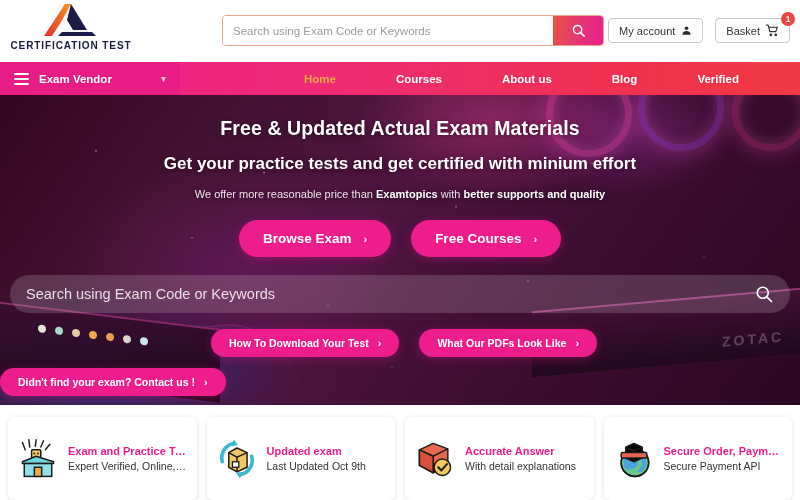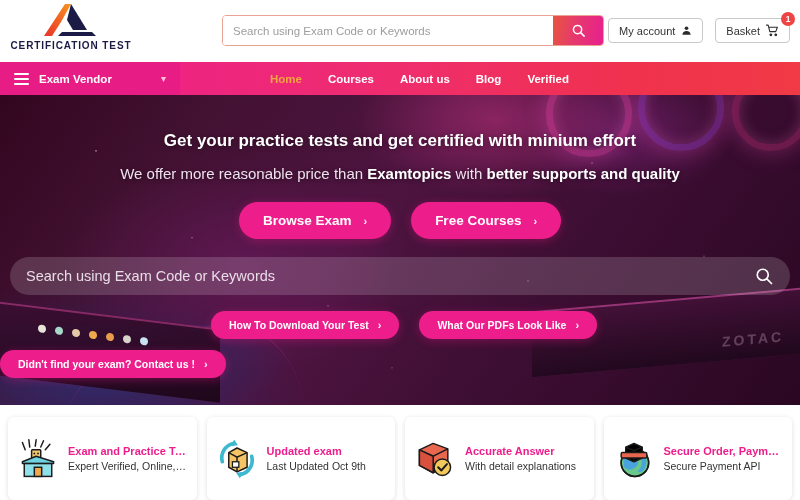--- a/index.html
+++ b/index.html
@@ -132,20 +132,21 @@
     gap: 26px;
     margin-left: 90px;
   }
   .nav-link {
     color: #ffffff;
     font-size: 11.5px;
     font-weight: bold;
     text-decoration: none;
     white-space: nowrap;
     cursor: pointer;
+    margin-left: 34px;
   }
   .nav-link.active { color: #f0a73c; }
 
   
   .hero {
     position: relative;
     height: 310px;
     overflow: hidden;
     background:
       radial-gradient(ellipse 200px 110px at 62% 8%, rgba(236,62,151,.40), transparent 70%),
@@ -249,21 +250,21 @@
   }
   .h-sub {
     color: #fff;
     font-size: 17px;
     font-weight: bold;
     margin-top: 14px;
     text-shadow: 0 1px 5px rgba(0,0,0,.45);
   }
   .h-note {
     color: #efe2ef;
-    font-size: 15px;
+    font-size: 11px;
     margin-top: 14px;
     text-shadow: 0 1px 4px rgba(0,0,0,.5);
     text-align: center;
   }
   .h-note b { color: #ffffff; font-weight: bold; }
 
   .cta-row {
     display: flex;
     justify-content: center;
     gap: 20px;
@@ -443,20 +444,21 @@
     <span style="background:#e8e4da"></span>
       <span style="background:#a8d8c8"></span>
     <span style="background:#e4c8a8"></span>
       <span style="background:#f0a84c"></span>
     <span style="background:#e89c4c"></span>
       <span style="background:#d8d4cc"></span>
     <span style="background:#c8e4f0"></span>
   </span>
 
   <div class="hero-inner">
+    <div class="h-title">Free &amp; Updated Actual Exam Materials</div>
     <div class="h-sub">Get your practice tests and get certified with minium effort</div>
     <div class="h-note"><span>We offer more reasonable price than </span><b>Examtopics</b><span> with </span><b>better supports and quality</b></div>
 
     <div class="cta-row">
       <button class="pill big">
         <span>Browse Exam</span>
         <span class="ch">›</span>
       </button>
       <button class="pill big">
         <span>Free Courses</span>

